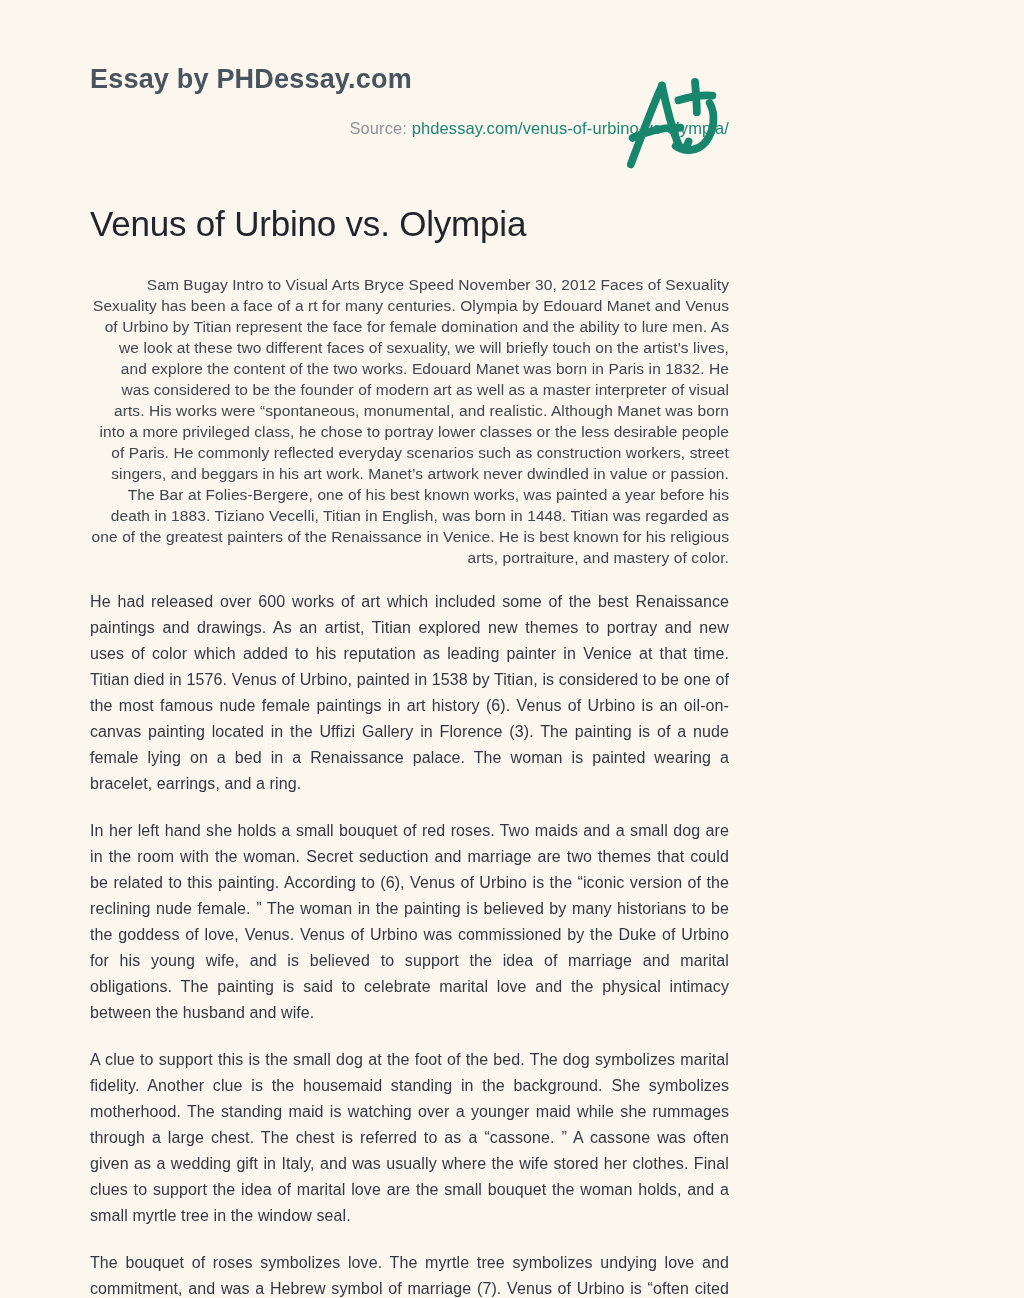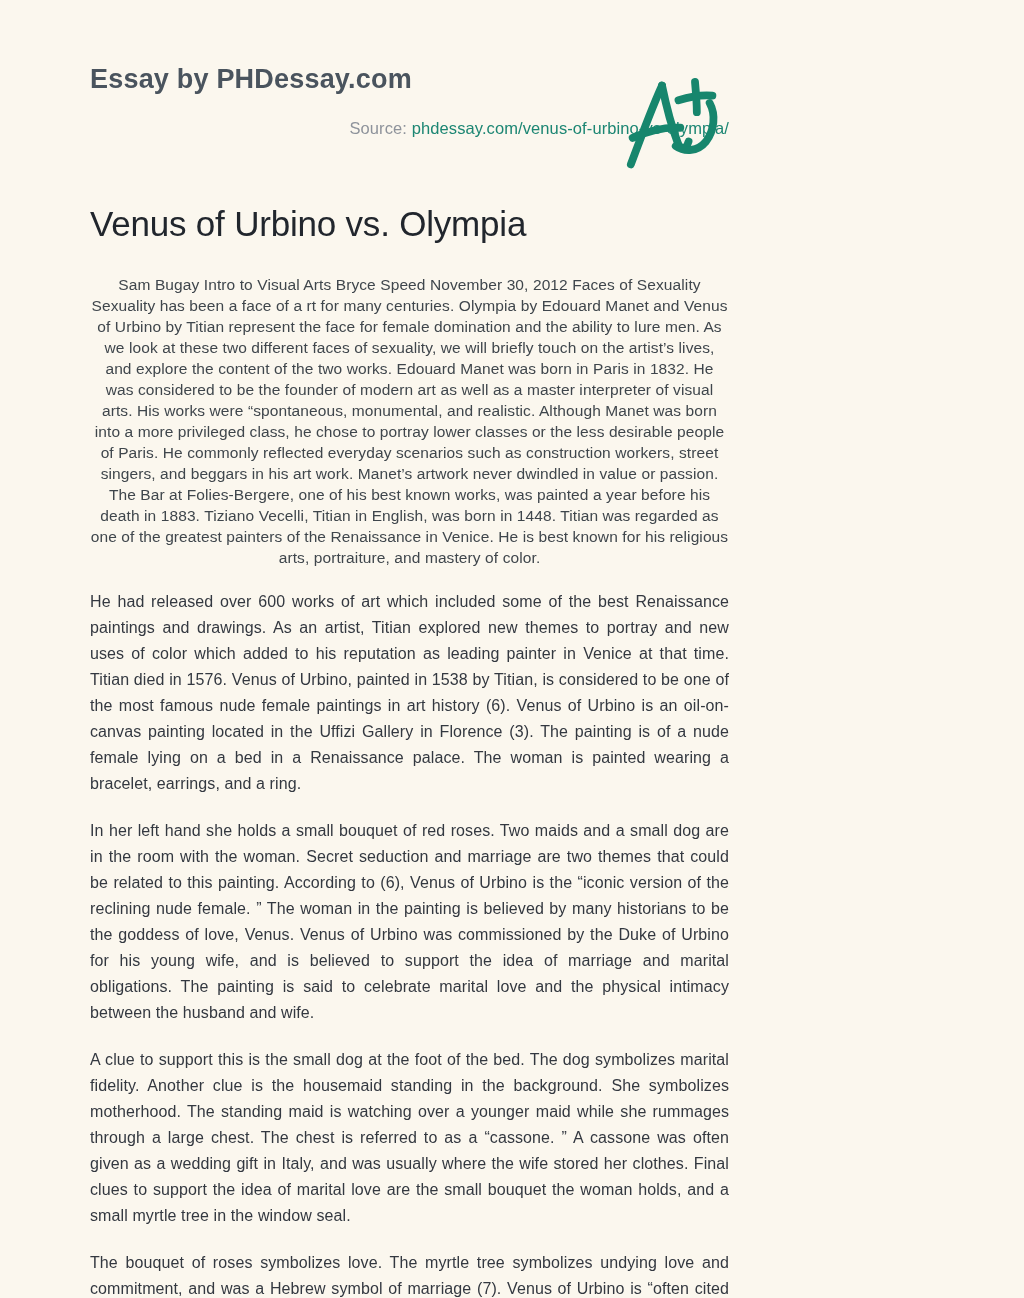--- a/index.html
+++ b/index.html
@@ -47,21 +47,21 @@
     font-size: 35px;
     font-weight: 400;
     color: #21262D;
     letter-spacing: -0.2px;
   }
   .essay-body { margin-top: 30px; }
   .intro {
     font-size: 15.5px;
     line-height: 21px;
     color: #3F464C;
-    text-align: center;
+    text-align: right;
     letter-spacing: 0.1px;
   }
   .bodyp {
     margin-top: 21px;
     font-size: 16px;
     line-height: 26px;
     color: #333840;
     text-align: justify;
     letter-spacing: 0.1px;
   }

